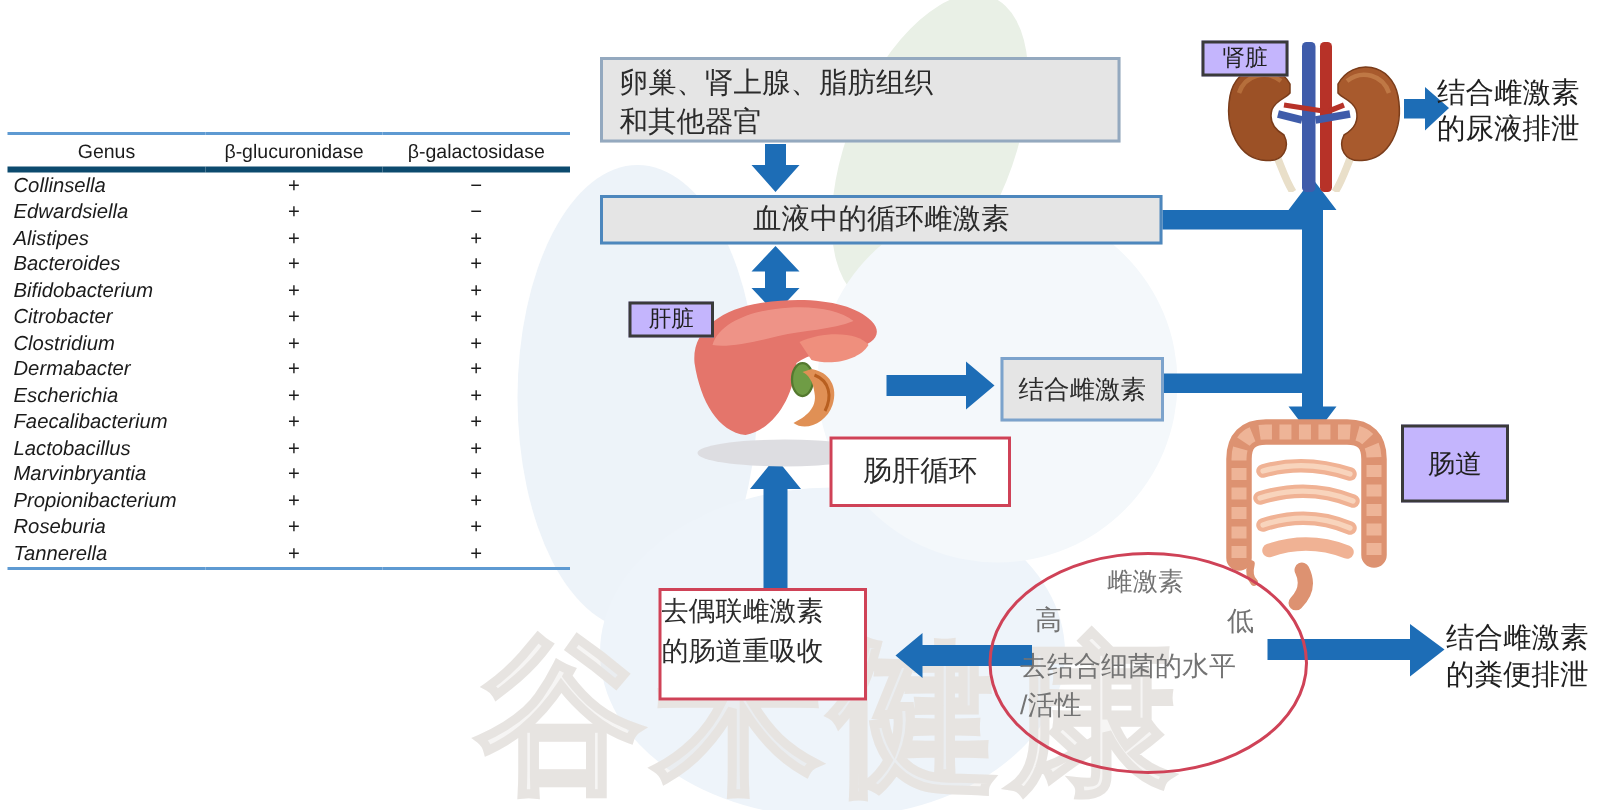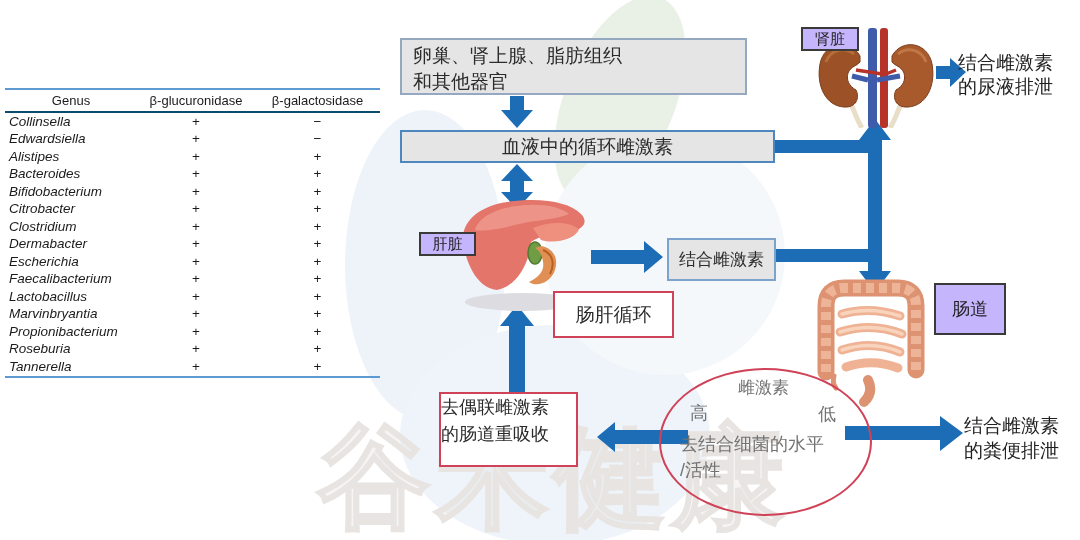--- a/index.html
+++ b/index.html
@@ -21,21 +21,21 @@
   }
 
   
   .genus-table {
     left:5px; top:88px; width:375px; z-index:3;
     border-collapse:collapse; table-layout:fixed;
     font-size:13.5px; color:#1b1b1b; background:transparent;
   }
   .genus-table th {
     font-weight:500; font-size:13px; text-align:center;
-    border-top:2.5px solid #5e9ad2; border-bottom:2px solid #0c4a6e;
+    border-top:2.5px solid #5e9ad2; border-bottom:4px solid #0c4a6e;
     padding:3px 0 3px;
   }
   .genus-table td { padding:1.5px 0; line-height:14.5px; text-align:center; }
   .genus-table td.genus { font-style:italic; text-align:left; padding-left:4px; }
   .genus-table tr:last-child td { border-bottom:2.5px solid #5e9ad2; }
 
   
   .bluebox { background:#e5e5e5; z-index:3; color:#2b2b2b; }
   .redbox  { background:#fff; border:2px solid #cf4257; z-index:3; color:#2b2b2b; }
   .orglabel {
@@ -207,21 +207,21 @@
     <path d="M36,78 Q66,68 94,80" stroke="#f8d4bc" stroke-width="3.5" fill="none" stroke-linecap="round"></path>
     <path d="M62,108 Q68,120 58,130" stroke="#dd9271" stroke-width="10" fill="none" stroke-linecap="round"></path>
     <path d="M28,104 Q26,112 30,116" stroke="#dd9271" stroke-width="5" fill="none" stroke-linecap="round"></path>
   </svg>
 
   <div class="abs bluebox pre" style="left:400px; top:38px; width:332px; height:50px; border:2px solid #94a9bf; font-size:19px; line-height:26px; padding:3px 0 0 11px;">卵巢、肾上腺、脂肪组织
 和其他器官</div>
 
   <div class="abs bluebox" style="left:400px; top:130px; width:371px; height:29px; border:2px solid #4d87bd; font-size:19px; line-height:29px; text-align:center;">血液中的循环雌激素</div>
 
-  <div class="abs orglabel" style="left:419px; top:201px; width:33px; font-size:15px; line-height:18px; padding:1px 10px;margin-top:31px;">肝脏</div>
+  <div class="abs orglabel" style="left:419px; top:201px; width:33px; font-size:15px; line-height:18px; padding:1px 10px;">肝脏</div>
 
   <div class="abs orglabel" style="left:801px; top:27px; width:34px; font-size:15px; line-height:18px; padding:1px 10px;">肾脏</div>
 
   <div class="abs orglabel" style="left:934px; top:283px; width:40px; font-size:18px; line-height:22px; padding:13px 14px;">肠道</div>
 
   <div class="abs bluebox" style="left:667px; top:238px; width:105px; height:39px; border:2px solid #7ca3cc; font-size:17px; line-height:39px; text-align:center;">结合雌激素</div>
 
   <div class="abs redbox" style="left:553px; top:291px; width:117px; height:43px; font-size:19px; line-height:43px; text-align:center;">肠肝循环</div>
 
   <div class="abs caption pre" style="left:958px; top:51px; font-size:19px; line-height:24px;">结合雌激素

